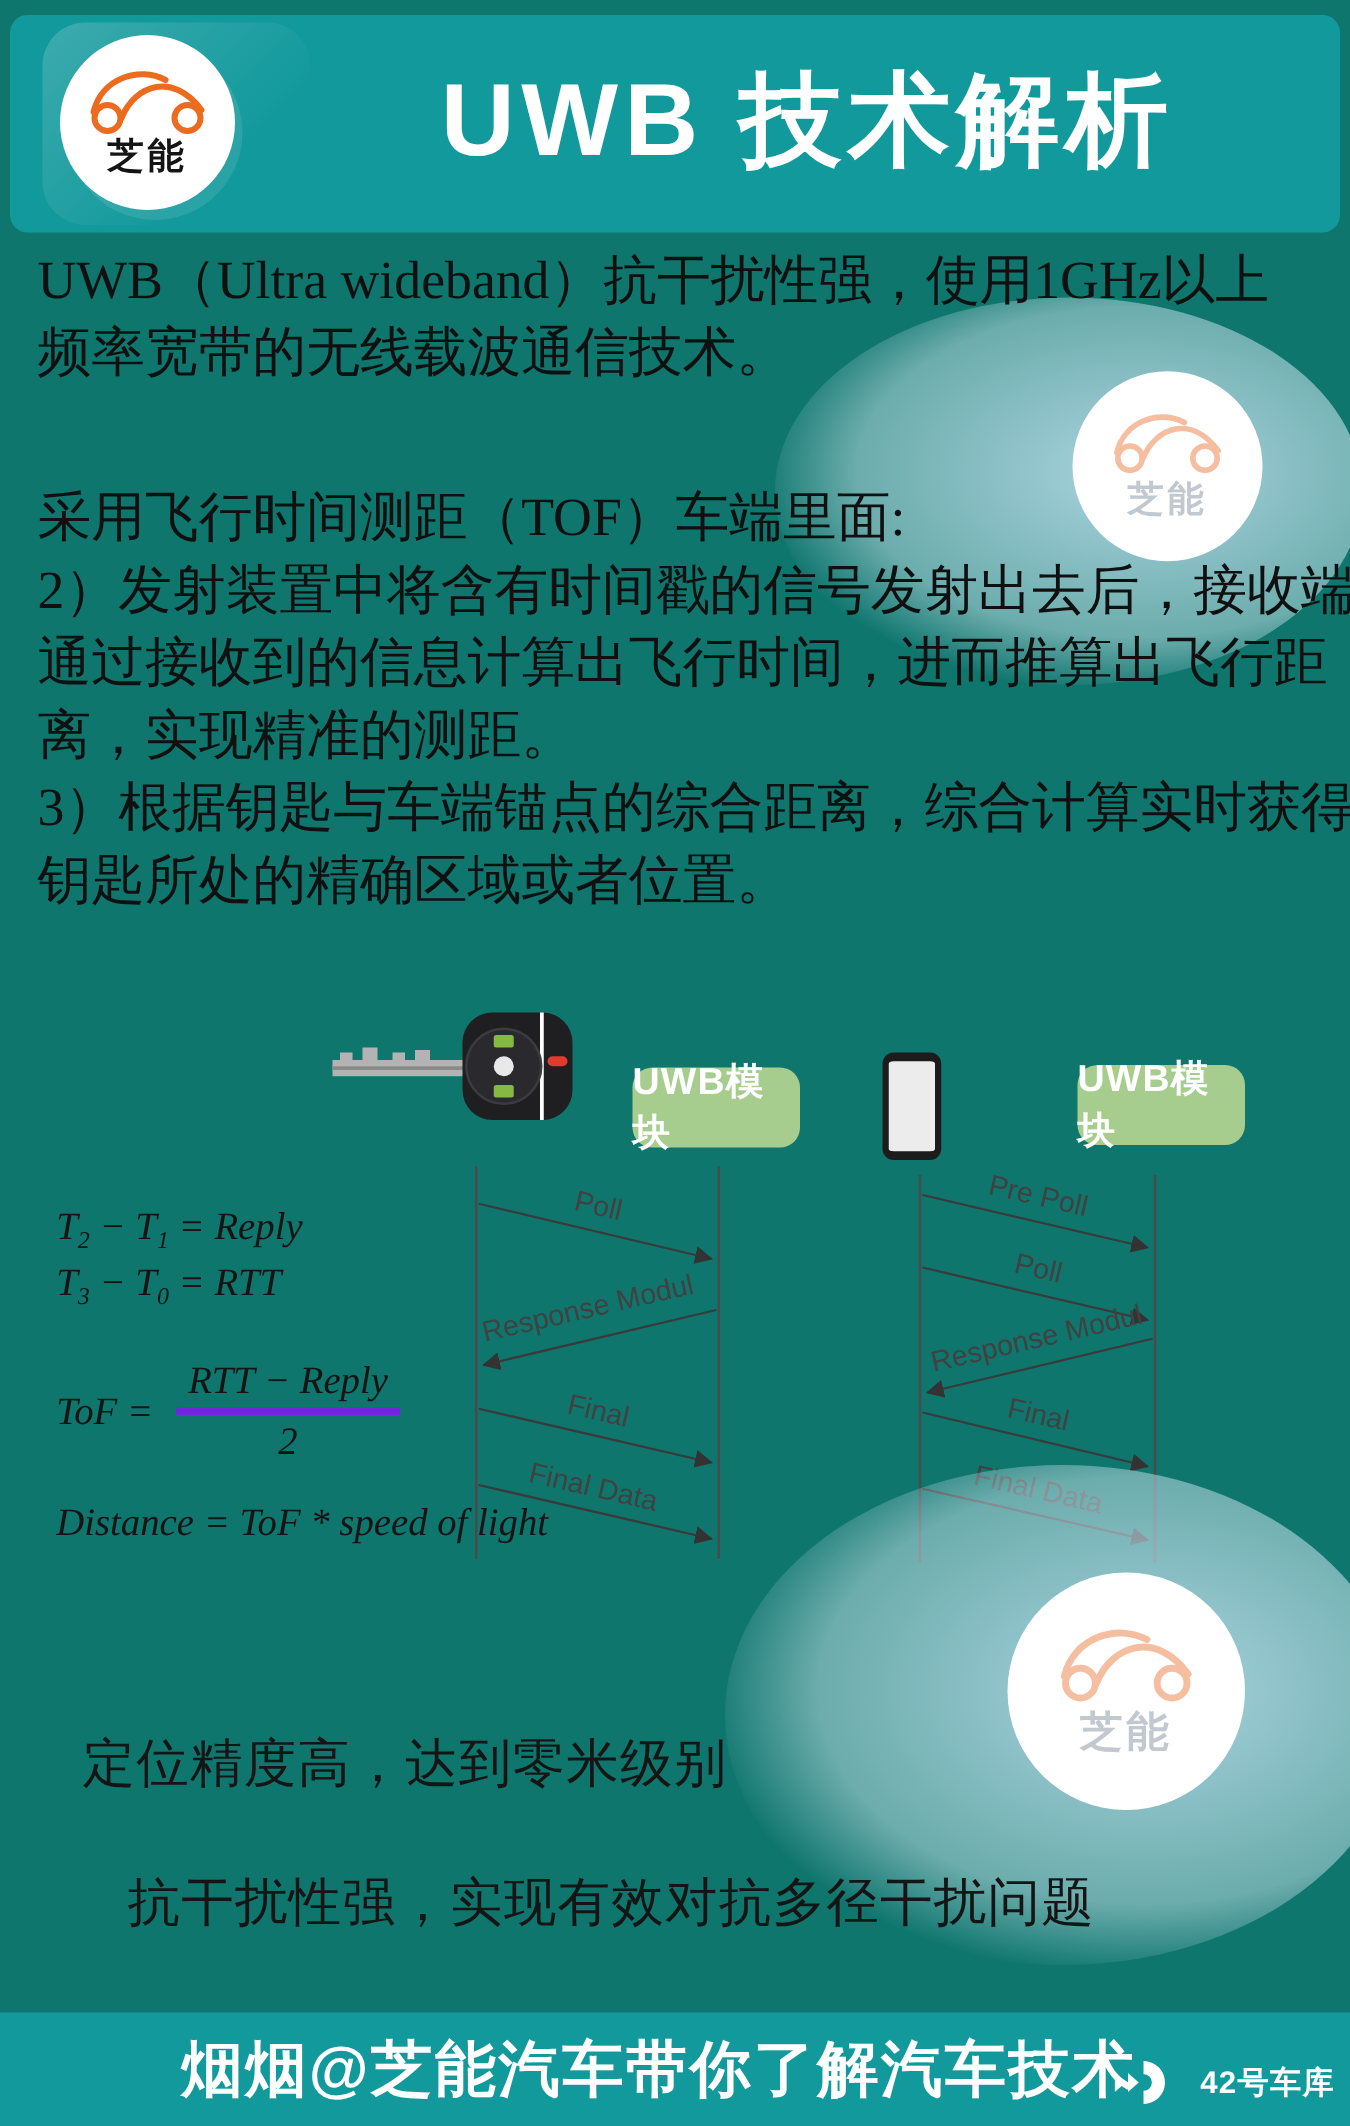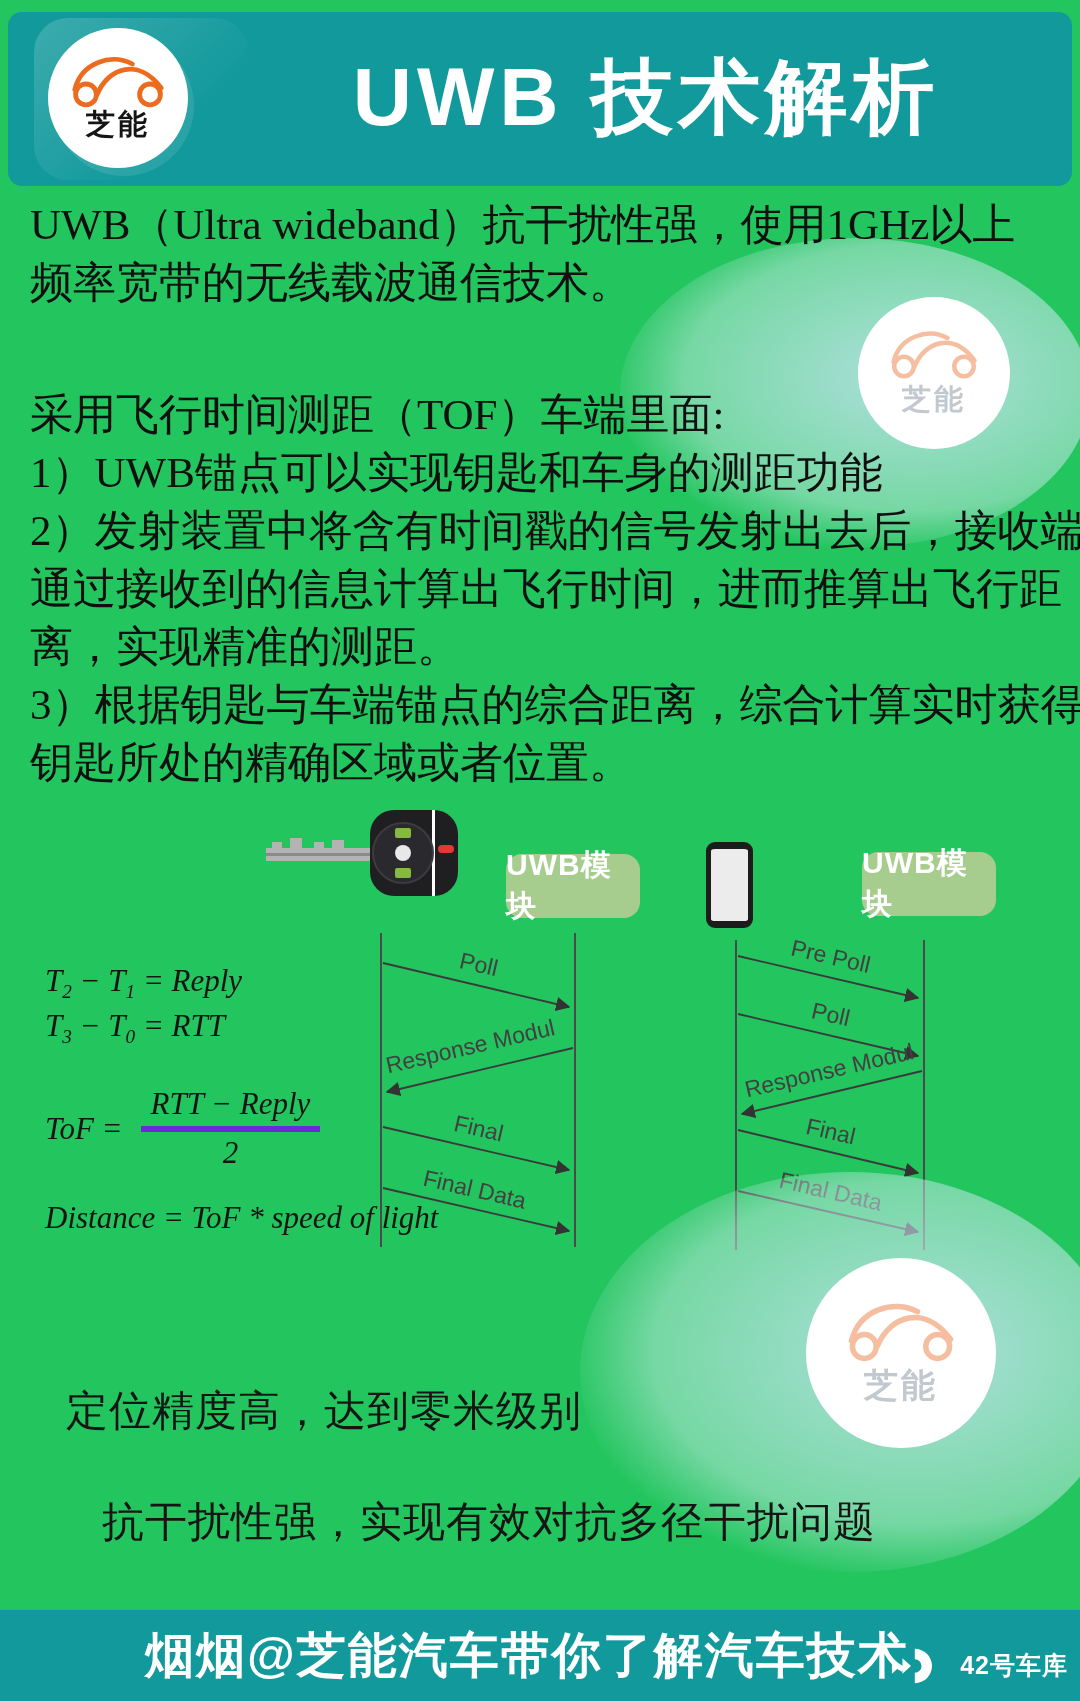--- a/index.html
+++ b/index.html
@@ -1,16 +1,16 @@
 <!DOCTYPE html>
 <html><head>
 <meta charset="utf-8">
 <style>
   html,body{margin:0;padding:0;background:#fff;}
-  .page{position:relative;width:1080px;height:1701px;background:#22c55e;overflow:hidden;
+  .page{position:relative;width:1080px;height:1701px;background:#0f766e;overflow:hidden;
         font-family:"Liberation Sans","DejaVu Sans",sans-serif;}
 
   
   .header{position:absolute;left:8px;right:8px;top:12px;height:174px;
           background:#12999c;border-radius:14px;}
   .logo-glow{position:absolute;left:26px;top:6px;width:214px;height:162px;border-radius:34px;
              background:linear-gradient(135deg,rgba(255,255,255,.18),rgba(255,255,255,0) 70%);}
   .logo-circle{position:absolute;left:40px;top:16px;width:140px;height:140px;border-radius:50%;
                background:#fff;display:flex;flex-direction:column;align-items:center;justify-content:center;
                box-shadow:6px 8px 0 rgba(255,255,255,.10);}
@@ -102,21 +102,20 @@
     </svg>
     <div class="wm-brand" style="font-size:29px;">芝能</div>
   </div>
 
   <div class="para p1">
     <div>UWB（Ultra wideband）抗干扰性强，使用1GHz以上</div>
     <div>频率宽带的无线载波通信技术。</div>
   </div>
   <div class="para p2">
     <div>采用飞行时间测距（TOF）车端里面:</div>
-    <div>1）UWB锚点可以实现钥匙和车身的测距功能</div>
     <div>2）发射装置中将含有时间戳的信号发射出去后，接收端</div>
     <div>通过接收到的信息计算出飞行时间，进而推算出飞行距</div>
     <div>离，实现精准的测距。</div>
     <div>3）根据钥匙与车端锚点的综合距离，综合计算实时获得</div>
     <div>钥匙所处的精确区域或者位置。</div>
   </div>
 
   <svg class="key-svg" width="200" height="95" viewBox="0 0 200 95">
     <rect x="4" y="42" width="110" height="13" fill="#b3b3b3"></rect>
     <rect x="10" y="36" width="10" height="7" fill="#b3b3b3"></rect>

